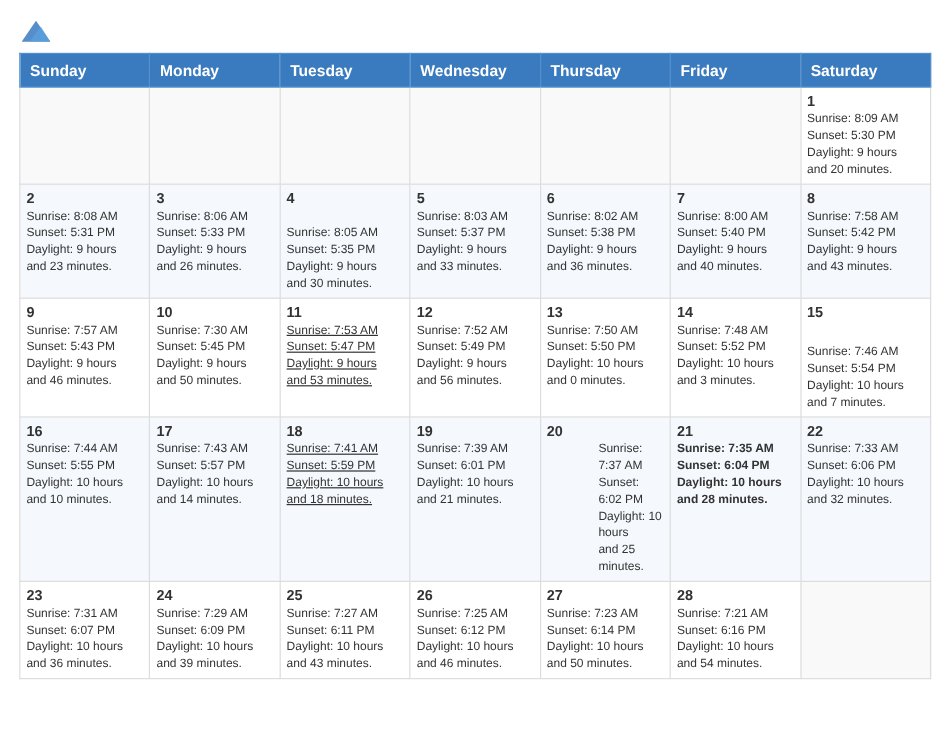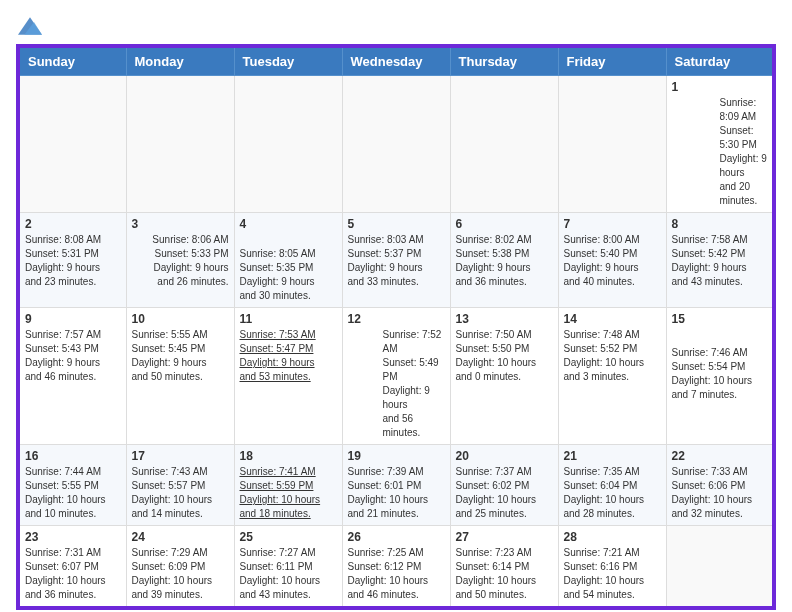--- a/index.html
+++ b/index.html
@@ -47,21 +47,21 @@
       color: #333;
       line-height: 1.1;
     }
     .location-title {
       font-size: 16px;
       color: #555;
     }
     .calendar {
       width: 100%;
       border-collapse: collapse;
-      border: 4px solid #6d28d9;
+      border: 1px solid #6d28d9;
     }
     .calendar th {
       background-color: #3a7abf;
       color: #fff;
       font-size: 13px;
       font-weight: bold;
       padding: 6px 8px;
       text-align: left;
       border: 1px solid #5590cc;
     }
@@ -130,37 +130,37 @@
   <tbody id="calendar-body">
   <tr>
         <td class="empty-cell"></td>
         <td class="empty-cell"></td>
         <td class="empty-cell"></td>
         <td class="empty-cell"></td>
         <td class="empty-cell"></td>
         <td class="empty-cell"></td>
         <td>
           <span class="day-number">1</span>
-          <div class="day-info" style="white-space: pre-line; margin-left: 48px;">Sunrise: 8:09 AM
+          <div class="day-info" style="white-space: pre-line;">Sunrise: 8:09 AM
 Sunset: 5:30 PM
 Daylight: 9 hours
 and 20 minutes.</div>
         </td>
       </tr>
       <tr>
         <td>
           <span class="day-number">2</span>
           <div class="day-info" style="white-space: pre-line;">Sunrise: 8:08 AM
 Sunset: 5:31 PM
 Daylight: 9 hours
 and 23 minutes.</div>
         </td>
         <td>
           <span class="day-number">3</span>
-          <div class="day-info" style="white-space: pre-line; text-align: right;">Sunrise: 8:06 AM
+          <div class="day-info" style="white-space: pre-line;">Sunrise: 8:06 AM
 Sunset: 5:33 PM
 Daylight: 9 hours
 and 26 minutes.</div>
         </td>
         <td>
           <span class="day-number">4</span>
           <div class="day-info" style="white-space: pre-line; margin-top: 16px;">Sunrise: 8:05 AM
 Sunset: 5:35 PM
 Daylight: 9 hours
 and 30 minutes.</div>
@@ -197,35 +197,35 @@
       <tr>
         <td>
           <span class="day-number">9</span>
           <div class="day-info" style="white-space: pre-line;">Sunrise: 7:57 AM
 Sunset: 5:43 PM
 Daylight: 9 hours
 and 46 minutes.</div>
         </td>
         <td>
           <span class="day-number">10</span>
-          <div class="day-info" style="white-space: pre-line;">Sunrise: 5:55 AM
+          <div class="day-info" style="white-space: pre-line;">Sunrise: 7:30 AM
 Sunset: 5:45 PM
 Daylight: 9 hours
 and 50 minutes.</div>
         </td>
         <td>
           <span class="day-number">11</span>
           <div class="day-info" style="white-space: pre-line; text-decoration: underline;">Sunrise: 7:53 AM
 Sunset: 5:47 PM
 Daylight: 9 hours
 and 53 minutes.</div>
         </td>
         <td>
           <span class="day-number">12</span>
-          <div class="day-info" style="white-space: pre-line; margin-left: 35px;">Sunrise: 7:52 AM
+          <div class="day-info" style="white-space: pre-line;">Sunrise: 7:52 AM
 Sunset: 5:49 PM
 Daylight: 9 hours
 and 56 minutes.</div>
         </td>
         <td>
           <span class="day-number">13</span>
           <div class="day-info" style="white-space: pre-line;">Sunrise: 7:50 AM
 Sunset: 5:50 PM
 Daylight: 10 hours
 and 0 minutes.</div>
@@ -269,28 +269,28 @@
         </td>
         <td>
           <span class="day-number">19</span>
           <div class="day-info" style="white-space: pre-line;">Sunrise: 7:39 AM
 Sunset: 6:01 PM
 Daylight: 10 hours
 and 21 minutes.</div>
         </td>
         <td>
           <span class="day-number">20</span>
-          <div class="day-info" style="white-space: pre-line;">Sunrise: 7:37 AM
+          <div class="day-info" style="white-space: pre-line; margin-left: 43px;">Sunrise: 7:37 AM
 Sunset: 6:02 PM
 Daylight: 10 hours
 and 25 minutes.</div>
         </td>
         <td>
           <span class="day-number">21</span>
-          <div class="day-info" style="white-space: pre-line;">Sunrise: 7:35 AM
+          <div class="day-info" style="white-space: pre-line; font-weight: bold;">Sunrise: 7:35 AM
 Sunset: 6:04 PM
 Daylight: 10 hours
 and 28 minutes.</div>
         </td>
         <td>
           <span class="day-number">22</span>
           <div class="day-info" style="white-space: pre-line;">Sunrise: 7:33 AM
 Sunset: 6:06 PM
 Daylight: 10 hours
 and 32 minutes.</div>

